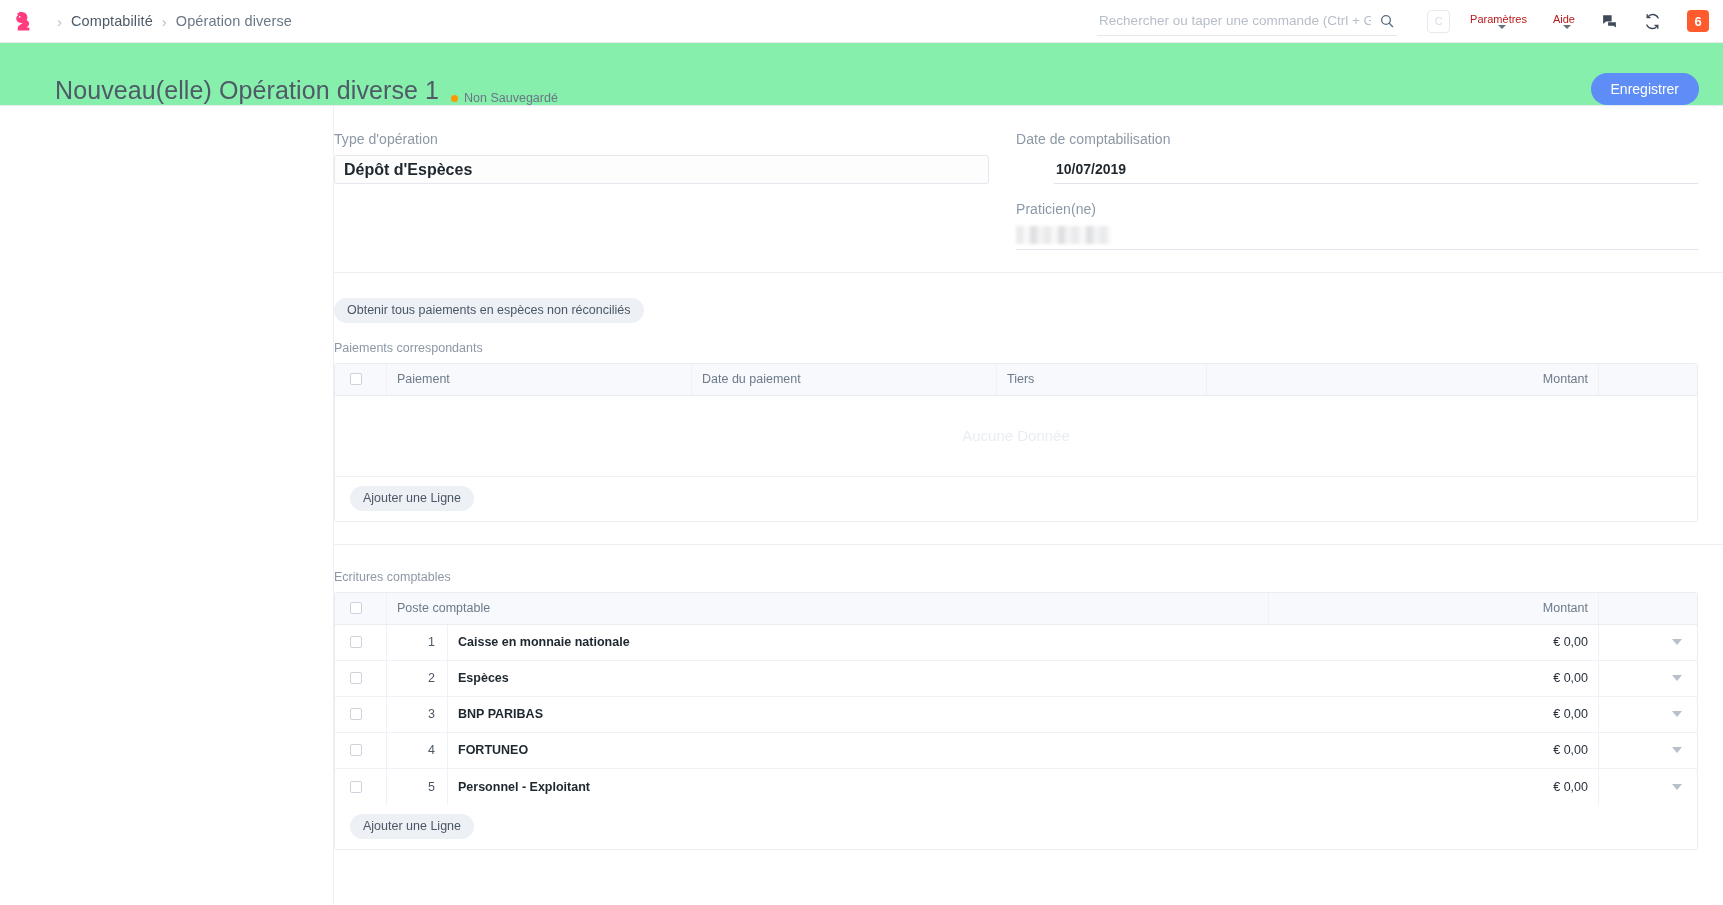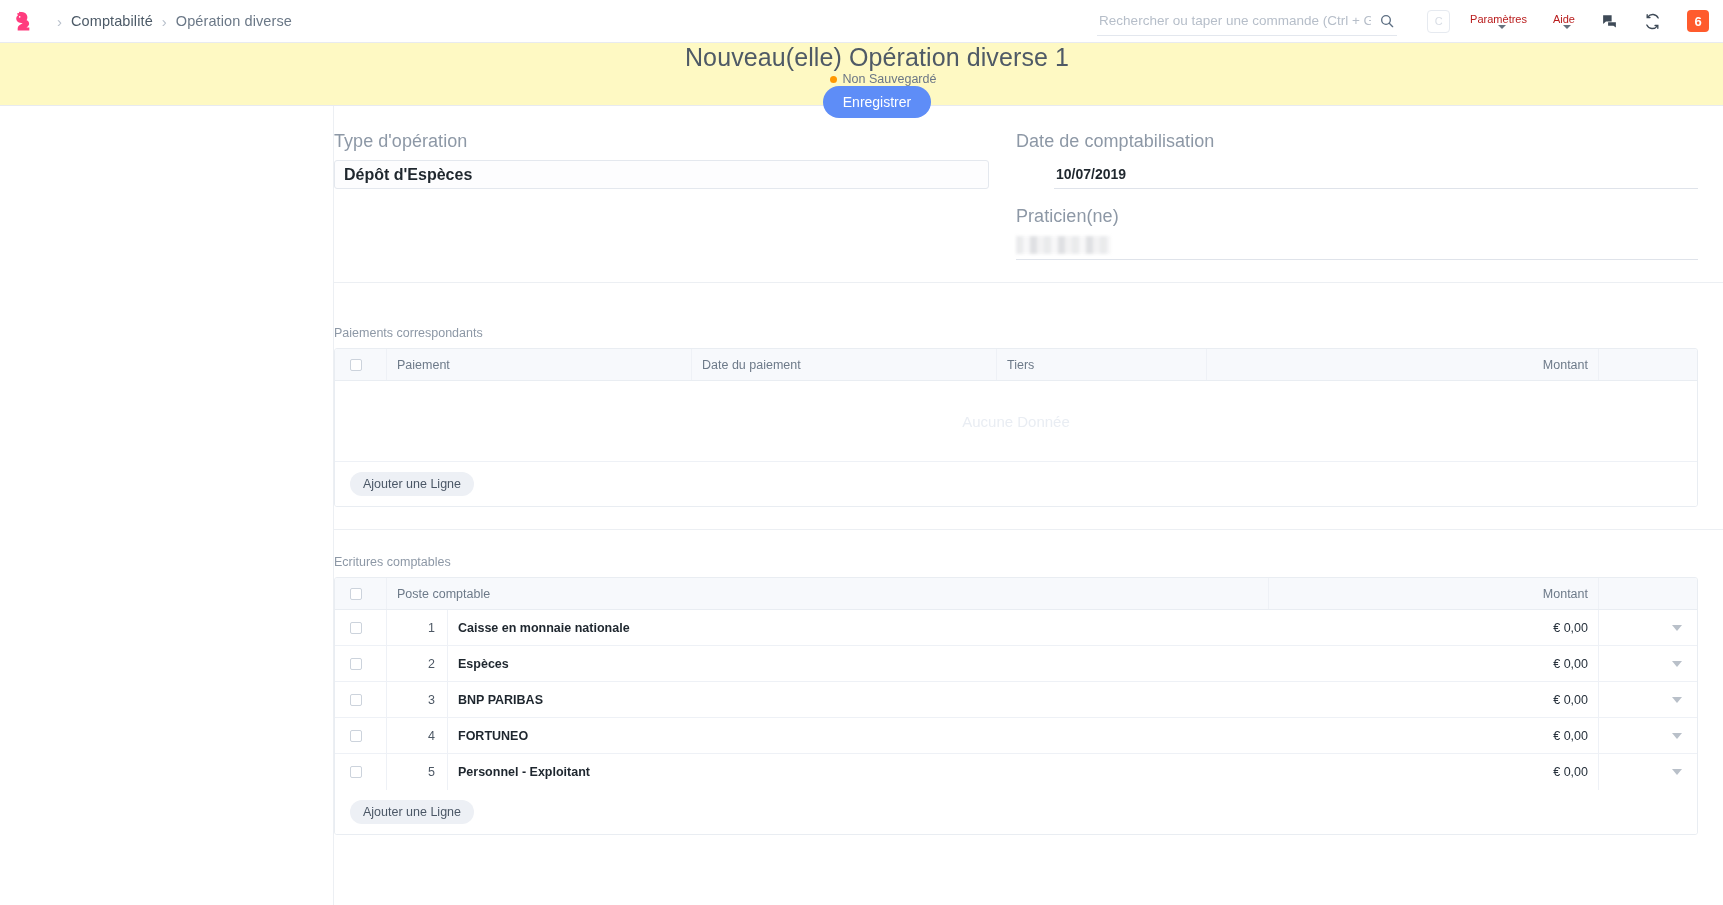--- a/index.html
+++ b/index.html
@@ -110,24 +110,23 @@
     display: flex; align-items: center; justify-content: center;
     cursor: pointer;
     padding: 0 5px;
   }
 
   
   .page-head {
     height: 63px;
     border-bottom: 1px solid #e8ebf0;
     display: flex;
-    align-items: center;
+    align-items: flex-end;
     padding: 0 24px 0 55px;
-    background: #fef9c3;
-    flex-direction: column;
+    background: #86efac;
   }
   .page-title {
     font-size: 25px;
     font-weight: 400;
     color: #4f5a66;
     letter-spacing: .1px;
     white-space: nowrap;
   }
   .unsaved {
     display: flex; align-items: center;
@@ -174,21 +173,21 @@
   }
   .section.nb { border-bottom: 0; }
 
   .grid2 { display: flex; }
   .col { width: 50%; padding-right: 27px; }
   .col:last-child { padding-right: 0; padding-left: 0; }
 
   .field { margin-bottom: 17px; }
   .field:last-child { margin-bottom: 0; }
   .field-label {
-    font-size: 18px;
+    font-size: 14px;
     color: #8d98a6;
     margin-bottom: 8px;
     letter-spacing: .05px;
   }
   .input-box {
     height: 29px;
     border: 1px solid #e4e8ee;
     border-radius: 3px;
     background: #fdfdfe;
     display: flex; align-items: center;
@@ -435,20 +434,21 @@
               <span class="redacted-inner"></span>
             </div>
           </div>
         </div>
 
       </div>
     </div>
 
     <div class="section">
 
+      <button class="btn-soft">Obtenir tous paiements en espèces non réconciliés</button>
 
       <div class="table-label" style="margin-top:18px;">Paiements correspondants</div>
 
       <div class="grid-table">
         <div class="grid-head-row">
           <div class="cell cell-check b">
             <span class="cbox"></span>
           </div>
           <div class="cell b pc-paiement">Paiement</div>
           <div class="cell b pc-date">Date du paiement</div>

